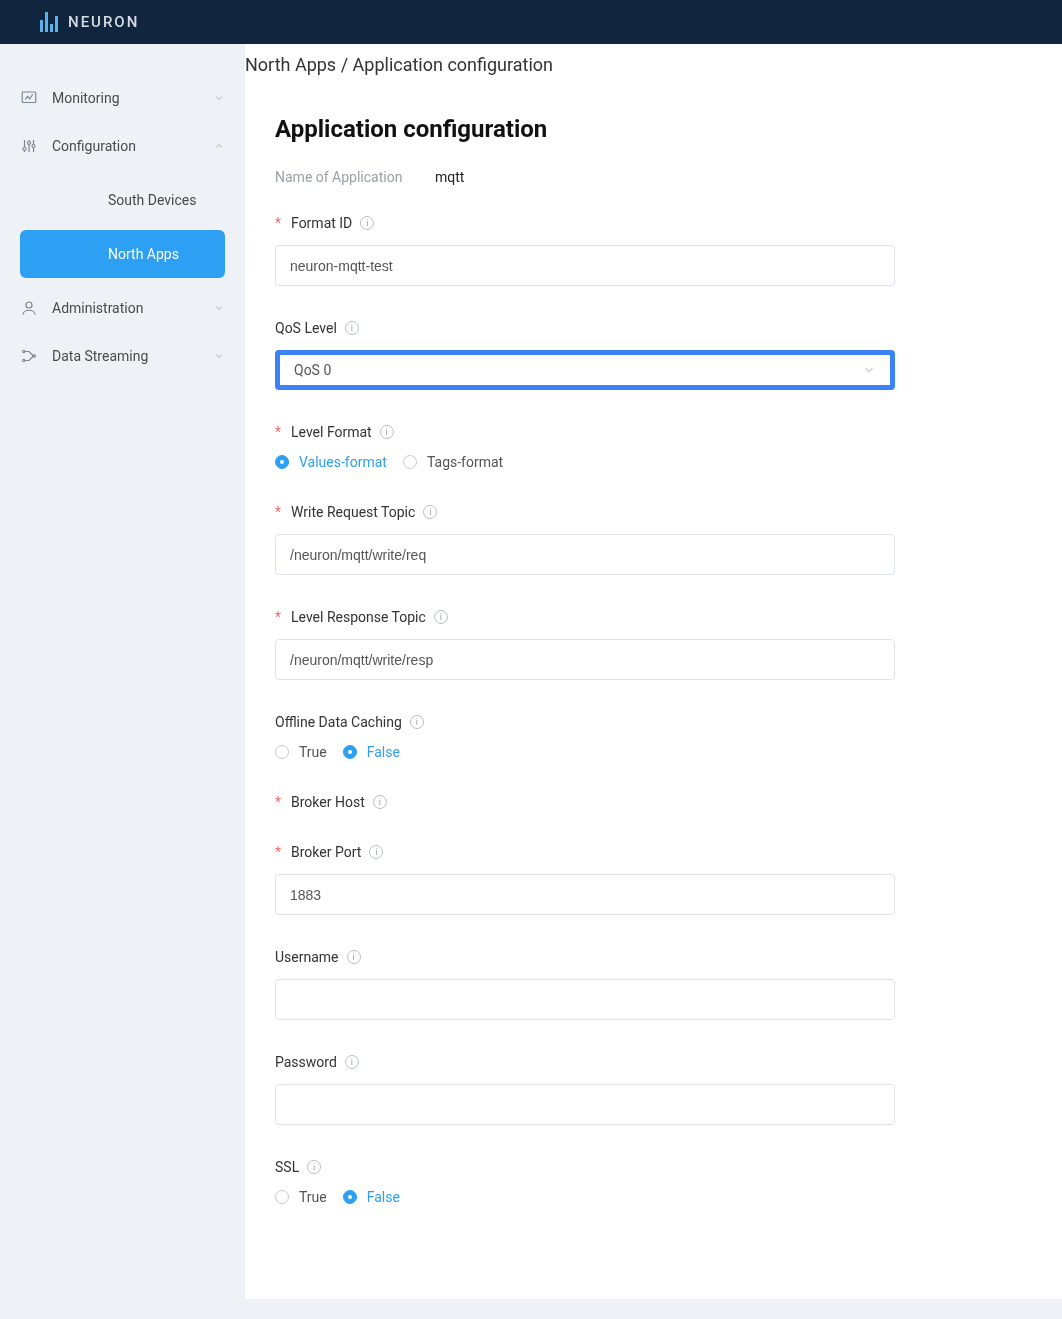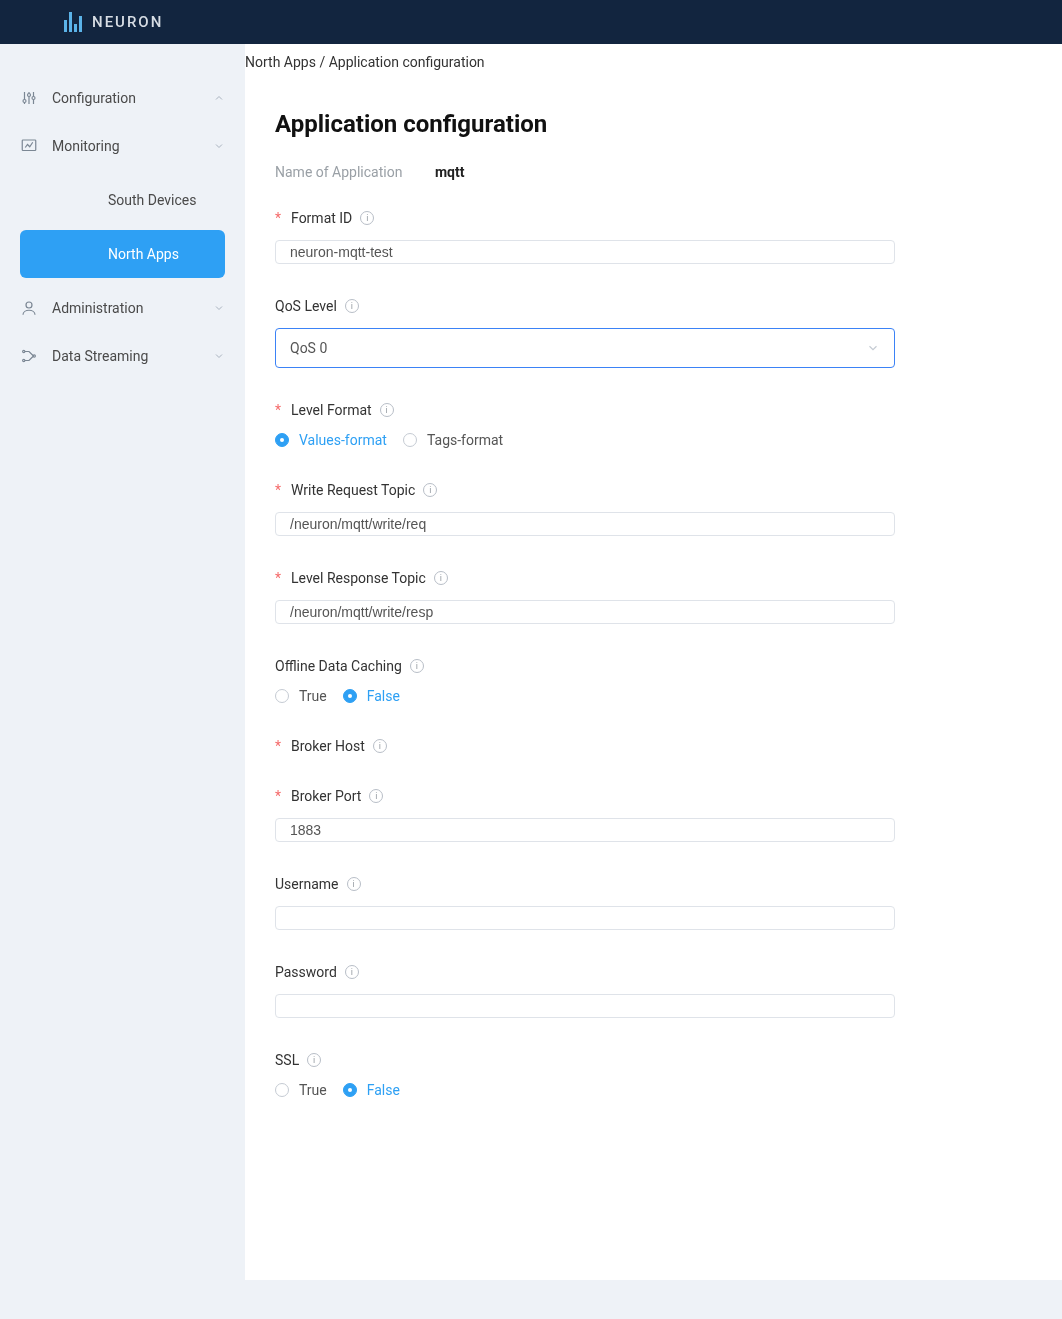--- a/index.html
+++ b/index.html
@@ -7,21 +7,21 @@
     font-family: -apple-system, BlinkMacSystemFont, "Segoe UI", Roboto, "Helvetica Neue", Arial, sans-serif;
     background: #eef2f7;
     color: #333;
     font-size: 14px;
   }
   .header {
     background: #12253f;
     height: 44px;
     display: flex;
     align-items: center;
-    padding: 0 64px;
+    padding: 0 40px;
   }
   .logo {
     display: flex;
     align-items: center;
     gap: 10px;
   }
   .logo-mark {
     display: flex;
     align-items: flex-end;
     gap: 2px;
@@ -98,21 +98,20 @@
   }
   .kv-row {
     margin-bottom: 30px;
   }
   .kv-row .k {
     color: #9aa0a6;
     margin-right: 29px;
   }
   .kv-row .v {
     color: #222;
-    font-weight: bold;
   }
   .field {
     margin-bottom: 34px;
     max-width: 620px;
   }
   .field-label {
     display: flex;
     align-items: center;
     gap: 8px;
     margin-bottom: 14px;
@@ -127,32 +126,32 @@
     border: 1px solid #b8bec7;
     border-radius: 50%;
     display: inline-flex;
     align-items: center;
     justify-content: center;
     font-size: 9px;
     color: #9aa0a6;
   }
   .text-input {
     width: 100%;
-    height: 24px;
+    height: 41px;
     border: 1px solid #dfe3e9;
     border-radius: 4px;
     padding: 0 14px;
     font-size: 14px;
     color: #555;
     background: #fff;
   }
   .select {
     width: 100%;
     height: 40px;
-    border: 1px solid #3b82f6;
+    border: 5px solid #3b82f6;
     border-radius: 4px;
     padding: 0 14px;
     display: flex;
     align-items: center;
     justify-content: space-between;
     color: #555;
     background: #fff;
     cursor: pointer;
     gap: 32px;
   }
@@ -193,21 +192,21 @@
   .radio-label { color: #555; }
   svg { display: block; }
   
   
   .content-top {
     background: #fff;
     padding: 10px 0 10px 0;
   }
   .content-top .bc {
     padding-left: 0;
-    font-size: 14px;
+    font-size: 18px;
   }
 </style>
 </head>
 <body>
 
 <div class="header">
   <div class="logo">
     <span class="logo-mark">
       <span></span>
         <span></span>
@@ -217,45 +216,45 @@
     <span class="logo-text">NEURON</span>
   </div>
 </div>
 
 <div class="layout">
   <aside class="sidebar">
 
     <div class="side-group">
       <span class="g-icon">
         <svg viewBox="0 0 24 24" width="18" height="18" fill="none" stroke="currentColor" stroke-width="1.6">
+            <rect x="3" y="4" width="18" height="14" rx="1"></rect>
+            <path d="M7 14l3-4 3 3 4-6"></path>
+          </svg>
+      </span>
+      <span>Monitoring</span>
+      <span class="chev">
+        <svg viewBox="0 0 24 24" width="12" height="12" fill="none" stroke="currentColor" stroke-width="2">
+            <path d="M6 9l6 6 6-6"></path>
+          </svg>
+      </span>
+    </div>
+
+    <div class="side-group">
+      <span class="g-icon">
+        <svg viewBox="0 0 24 24" width="18" height="18" fill="none" stroke="currentColor" stroke-width="1.6">
             <path d="M6 4v10M6 18v2M12 4v2M12 10v10M18 4v6M18 14v6"></path>
             <circle cx="6" cy="16" r="2"></circle>
             <circle cx="12" cy="8" r="2"></circle>
             <circle cx="18" cy="12" r="2"></circle>
           </svg>
       </span>
       <span>Configuration</span>
       <span class="chev">
         <svg viewBox="0 0 24 24" width="12" height="12" fill="none" stroke="currentColor" stroke-width="2">
             <path d="M6 15l6-6 6 6"></path>
-          </svg>
-      </span>
-    </div>
-
-    <div class="side-group">
-      <span class="g-icon">
-        <svg viewBox="0 0 24 24" width="18" height="18" fill="none" stroke="currentColor" stroke-width="1.6">
-            <rect x="3" y="4" width="18" height="14" rx="1"></rect>
-            <path d="M7 14l3-4 3 3 4-6"></path>
-          </svg>
-      </span>
-      <span>Monitoring</span>
-      <span class="chev">
-        <svg viewBox="0 0 24 24" width="12" height="12" fill="none" stroke="currentColor" stroke-width="2">
-            <path d="M6 9l6 6 6-6"></path>
           </svg>
       </span>
     </div>
 
     <div class="side-sub">
       <span>South Devices</span>
     </div>
     <div class="side-sub active">
       <span>North Apps</span>
     </div>

